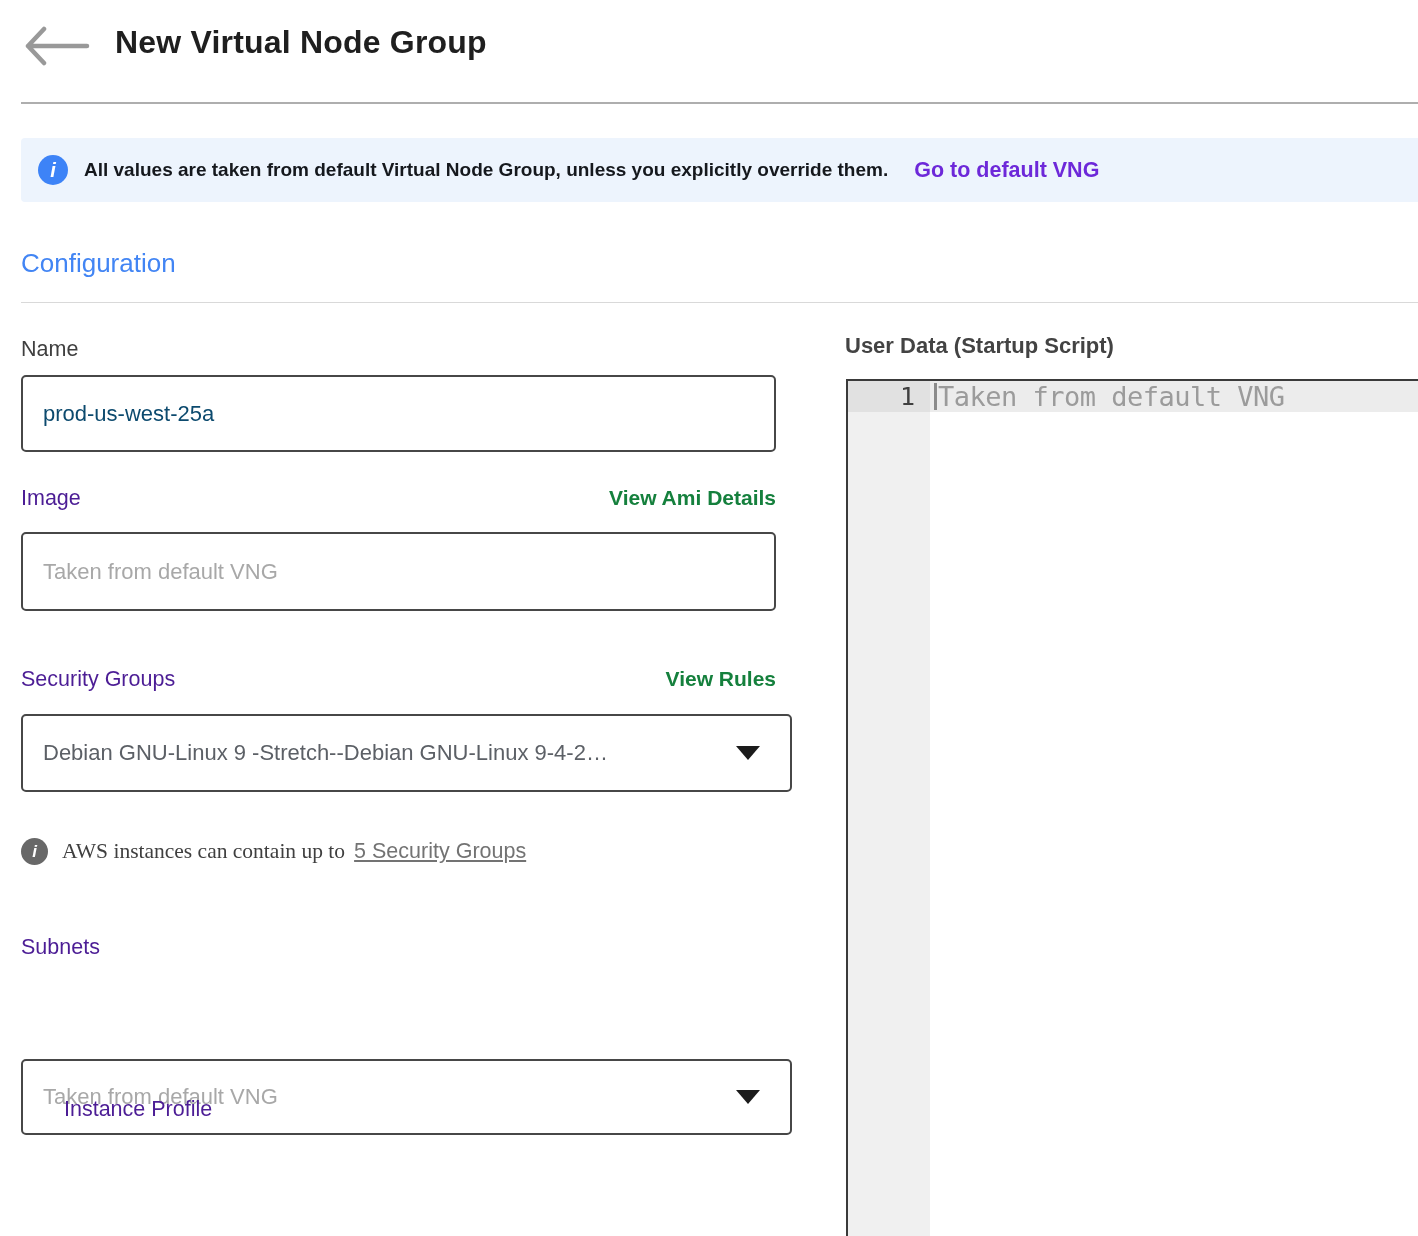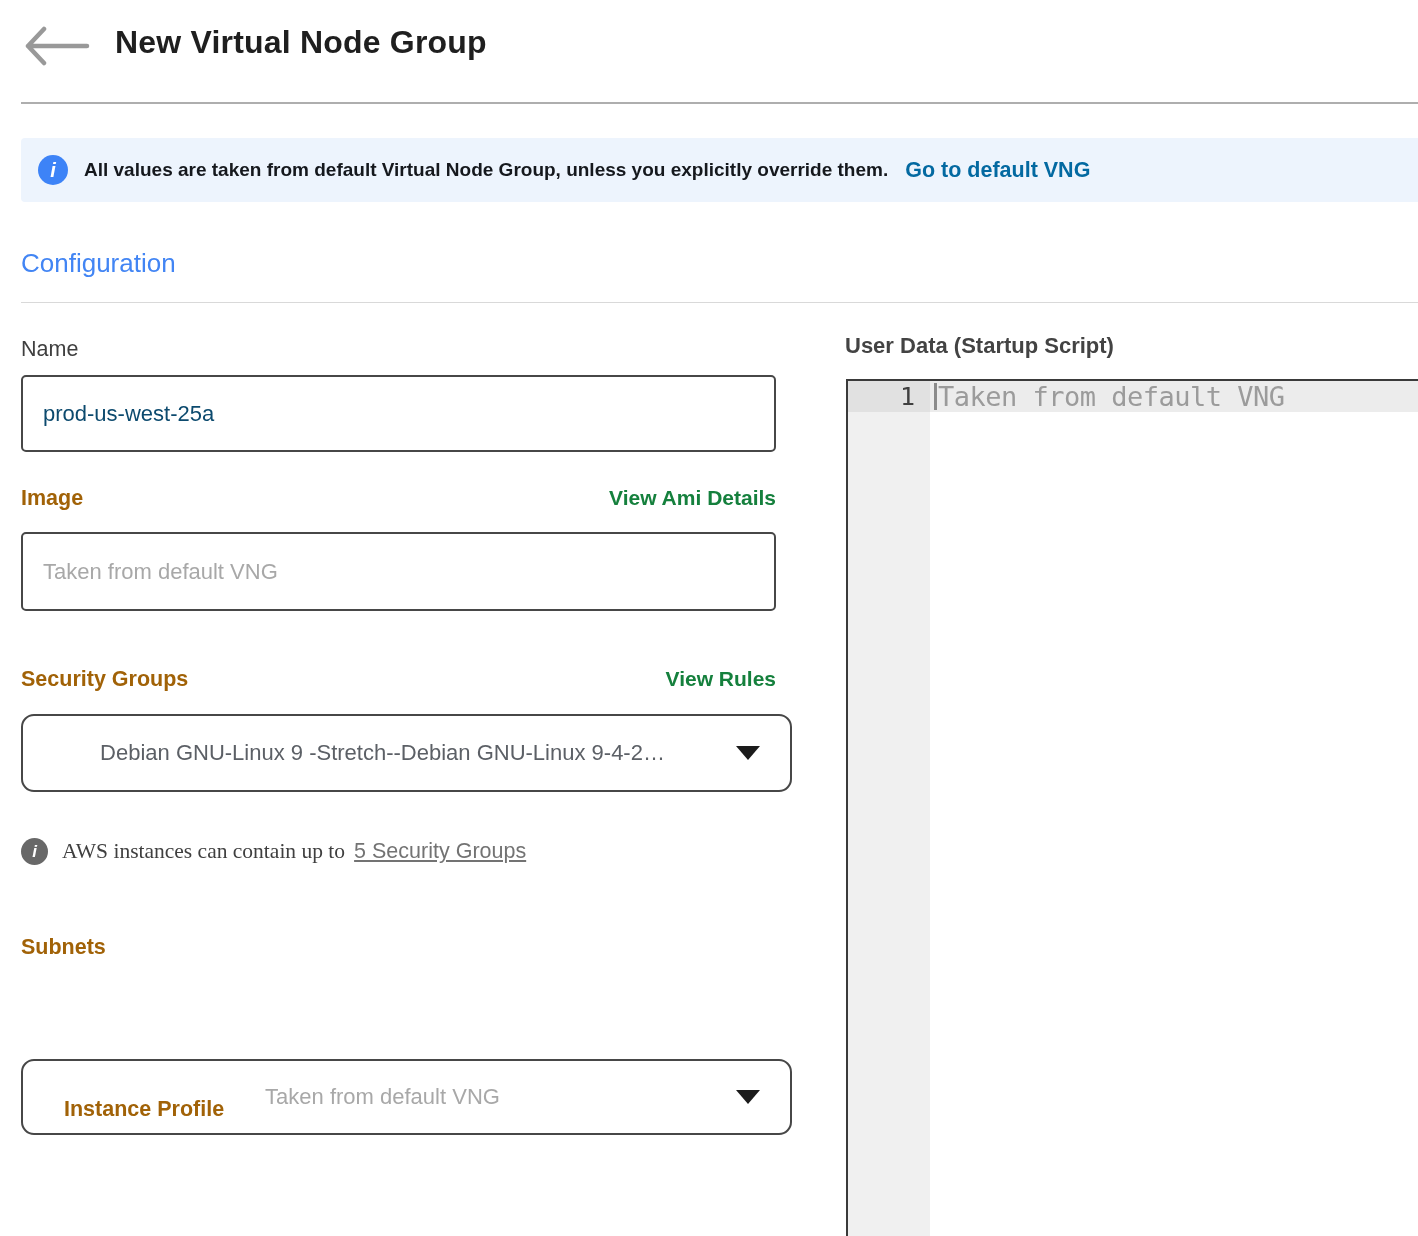--- a/index.html
+++ b/index.html
@@ -39,61 +39,61 @@
     width: 30px; height: 30px; border-radius: 50%;
     background: #3d83f7; color: #ffffff;
     font-size: 20px; font-weight: 700; font-style: italic;
     display: flex; align-items: center; justify-content: center;
     flex: 0 0 auto;
   }
   .banner-text {
     margin-left: 16px; font-size: 19px; font-weight: 600; color: #15181d;
   }
   .banner-link {
-    margin-left: 17px; font-size: 21.5px; font-weight: 600;
-    color: #0369a1; text-decoration: none; cursor: pointer; white-space: nowrap; text-align: right;
+    margin-left: 26px; font-size: 21.5px; font-weight: 600;
+    color: #6d28d9; text-decoration: none; cursor: pointer; white-space: nowrap; text-align: right;
   }
 
   
   .section-title {
     position: absolute; left: 21px; top: 248px;
     font-size: 26px; font-weight: 400; color: #4285f4;
   }
   .divider-section {
     position: absolute; left: 21px; right: 0; top: 302px;
     height: 1px; background: #d9d9d9;
   }
 
   
   .field { position: absolute; left: 21px; width: 755px; }
   .label { font-size: 21.5px; color: #3f3f3f; }
-  .label.semibold { font-weight: 700; color: #a16207; }
+  .label.semibold { font-weight: 400; color: #4c1d95; }
   .label-row { display: flex; justify-content: space-between; align-items: baseline; }
   .field-link {
     font-size: 21px; font-weight: 600; color: #15803d;
     text-decoration: none; cursor: pointer;
   }
 
   .text-input {
     width: 755px; height: 77px;
     border: 2px solid #474747; border-radius: 5px;
     background: #ffffff;
     font-family: "Liberation Sans", "DejaVu Sans", sans-serif;
     font-size: 22px; color: #0c4a6e;
     padding: 0 20px; outline: none;
   }
   .text-input::placeholder { color: #a8a8a8; opacity: 1; }
 
   .select-box {
     width: 771px;
-    border: 2px solid #474747; border-radius: 13px;
+    border: 2px solid #474747; border-radius: 5px;
     background: #ffffff;
     display: flex; align-items: center;
     padding: 0 30px 0 20px;
-    cursor: pointer; position: relative; text-align: center;
+    cursor: pointer; position: relative;
   }
   .select-value {
     font-size: 22px; color: #5c6066; flex: 1;
     white-space: nowrap; overflow: hidden;
   }
   .select-value.placeholder { color: #a8a8a8; }
   .caret-down {
     width: 0; height: 0; flex: 0 0 auto;
     border-left: 12px solid transparent;
     border-right: 12px solid transparent;

